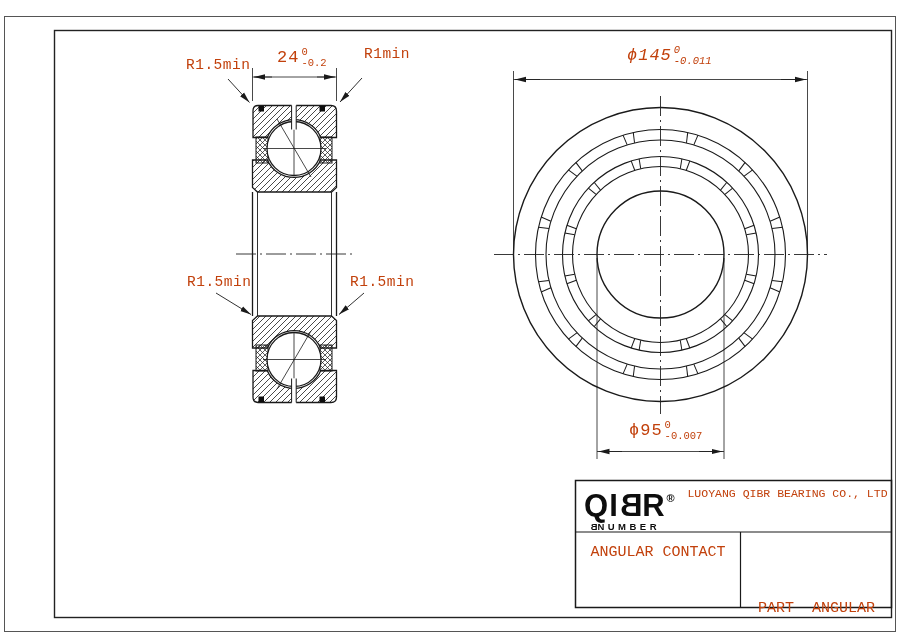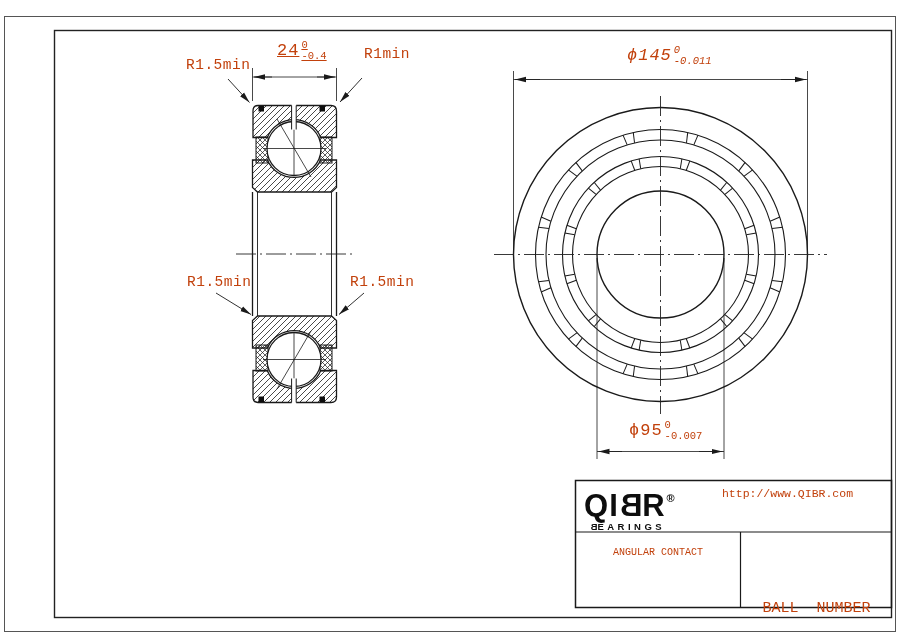--- a/index.html
+++ b/index.html
@@ -14,21 +14,21 @@
   .rlabel{font-size:14.5px;letter-spacing:0.5px;}
   
   .tb-text{position:absolute;text-align:center;}
   .logo{position:absolute;left:584px;top:483px;font-family:"Liberation Sans","DejaVu Sans",sans-serif;}
   .logo-main{font-size:31px;font-weight:900;letter-spacing:1px;line-height:30px;color:#0d0d0d;}
   .logo-main .flip{display:inline-block;transform:scaleX(-1);}
   .logo-reg{font-size:11px;font-weight:700;vertical-align:14px;margin-left:1px;}
   .logo-sub{font-size:9.5px;font-weight:700;letter-spacing:3.5px;margin-top:0px;margin-left:3px;color:#0d0d0d;}
   .logo-sub .flip{display:inline-block;transform:scaleX(-1);}
   .company{left:683px;top:483px;width:209px;font-size:11.5px;line-height:21px;}
-  .typecell{left:576px;top:539px;width:164px;font-size:10px;line-height:28px;}
+  .typecell{left:576px;top:539px;width:164px;font-size:15px;line-height:28px;}
   .partcell{left:741px;top:539px;width:151px;font-size:15px;line-height:28px;white-space:pre;}
 </style>
 </head>
 <body>
 
 <svg width="900" height="636" viewBox="0 0 900 636">
   <defs>
     <pattern id="hatch" patternUnits="userSpaceOnUse" width="6" height="6">
       <path d="M-1,7 L7,-1" stroke="#1a1a1a" stroke-width="0.8" fill="none"></path>
       <path d="M-1,1 L1,-1" stroke="#1a1a1a" stroke-width="0.8" fill="none"></path>
@@ -167,25 +167,25 @@
     </g>
   </g>
 
   <g stroke="#1a1a1a" fill="none">
     <rect x="575.5" y="480.5" width="316" height="127" stroke-width="1.5"></rect>
     <line x1="575.5" y1="532" x2="891.5" y2="532" stroke-width="1.2"></line>
     <line x1="740.5" y1="532" x2="740.5" y2="607.5" stroke-width="1.2"></line>
   </g>
 </svg>
 
-<div class="txt dimblock" style="left:277px;top:40px;text-decoration:underline;">
+<div class="txt dimblock" style="left:277px;top:47px;">
   <span class="dim-main"><span></span><span>24</span></span>
   <span class="tol">
     <span>0</span>
-    <span>-0.4</span>
+    <span>-0.2</span>
   </span>
 </div>
 
 <div class="txt rlabel" style="left:186px;top:57px;">R1.5min</div>
 <div class="txt rlabel" style="left:364px;top:46px;">R1min</div>
 <div class="txt rlabel" style="left:187px;top:274px;">R1.5min</div>
 <div class="txt rlabel" style="left:350px;top:274px;">R1.5min</div>
 
 <div class="txt dimblock" style="left:627px;top:45px;font-style:italic;">
   <span class="dim-main"><span>ϕ</span><span>145</span></span>
@@ -198,27 +198,27 @@
 <div class="txt dimblock" style="left:629px;top:420px;justify-content:center;">
   <span class="dim-main"><span>ϕ</span><span>95</span></span>
   <span class="tol">
     <span>0</span>
     <span>-0.007</span>
   </span>
 </div>
 
 <div class="logo">
   <div class="logo-main"><span>Q</span><span>I</span><span class="flip">B</span><span>R</span><span class="logo-reg">®</span></div>
-  <div class="logo-sub"><span class="flip">B</span><span>EARINGS</span></div>
+  <div class="logo-sub"><span class="flip">B</span><span>NUMBER</span></div>
 </div>
 
 <div class="txt tb-text company">
-  <div>http://www.QIBR.com</div>
+  <div>LUOYANG QIBR BEARING CO., LTD</div>
 </div>
 
 <div class="txt tb-text typecell">
   <div>ANGULAR CONTACT</div>
 </div>
 
 <div class="txt tb-text partcell">
-  <div>BALL  NUMBER</div>
+  <div>PART  ANGULAR</div>
   
 </div>
 
 </body></html>

